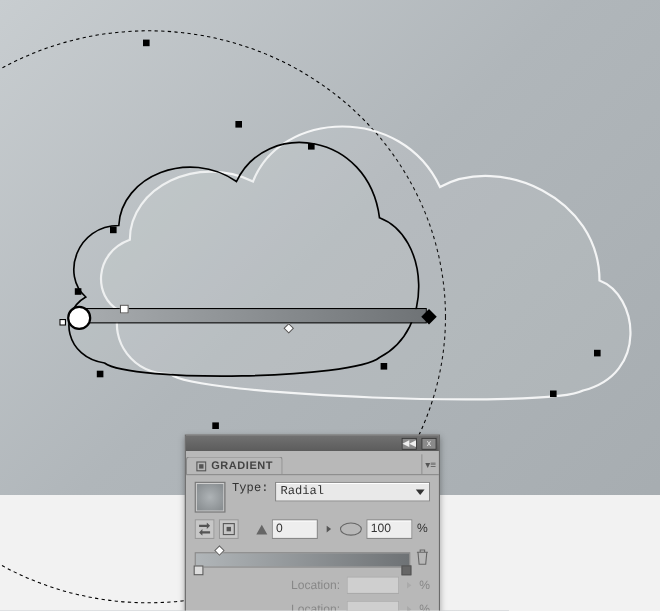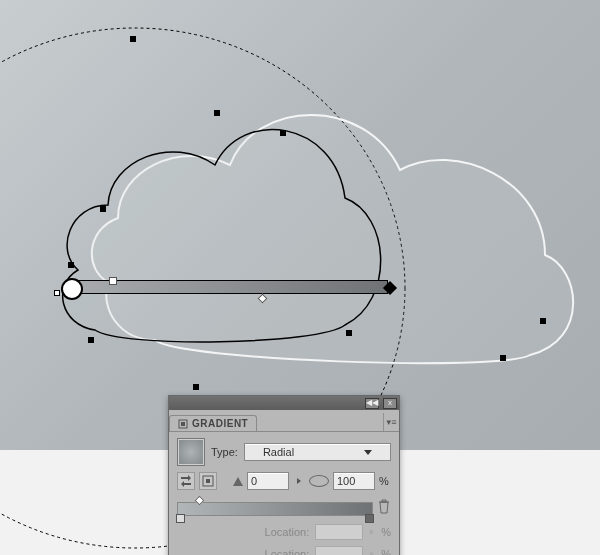--- a/index.html
+++ b/index.html
@@ -111,35 +111,35 @@
   .tab-options {
     margin-left: auto;
     width: 16px; height: 18px;
     border-left: 1px solid #929292;
     display:flex; align-items:center; justify-content:center;
     font-size:9px; color:#555;
   }
   .panel-body {
     padding: 6px 8px 8px 8px;
   }
-  .row { display:flex; align-items:center; gap:6px; margin-bottom:6px;}
+  .row { display:flex; align-items:flex-start; gap:6px; margin-bottom:6px;font-family:Liberation Mono, monospace;}
   .swatch {
     width: 28px; height: 28px;
     border: 1px solid #777;
     background: radial-gradient(circle at 50% 50%, #aeb3b6 0%, #8a8f92 80%);
     box-shadow: inset 0 0 0 1px #cfcfcf;
   }
   .type-label { font-size:11px; color:#333;}
   .type-select {
     flex: 1;
     height: 18px;
     background: #e9e9e9;
     border: 1px solid #888;
     display:flex; align-items:center;
-    padding: 0 18px;
+    padding: 0 4px;
     justify-content: space-between;
     box-shadow: inset 0 1px 0 #fff;
   }
   .type-arrow {
     width: 0; height: 0;
     border-left: 4px solid transparent;
     border-right: 4px solid transparent;
     border-top: 5px solid #333;
   }
   .iconbtn {

